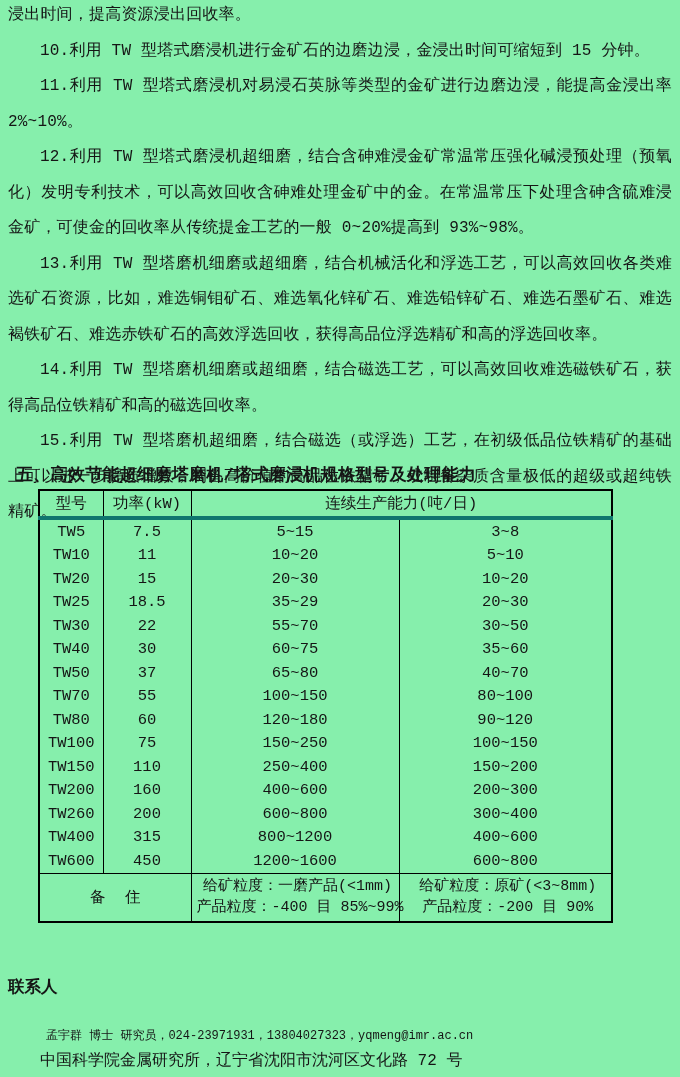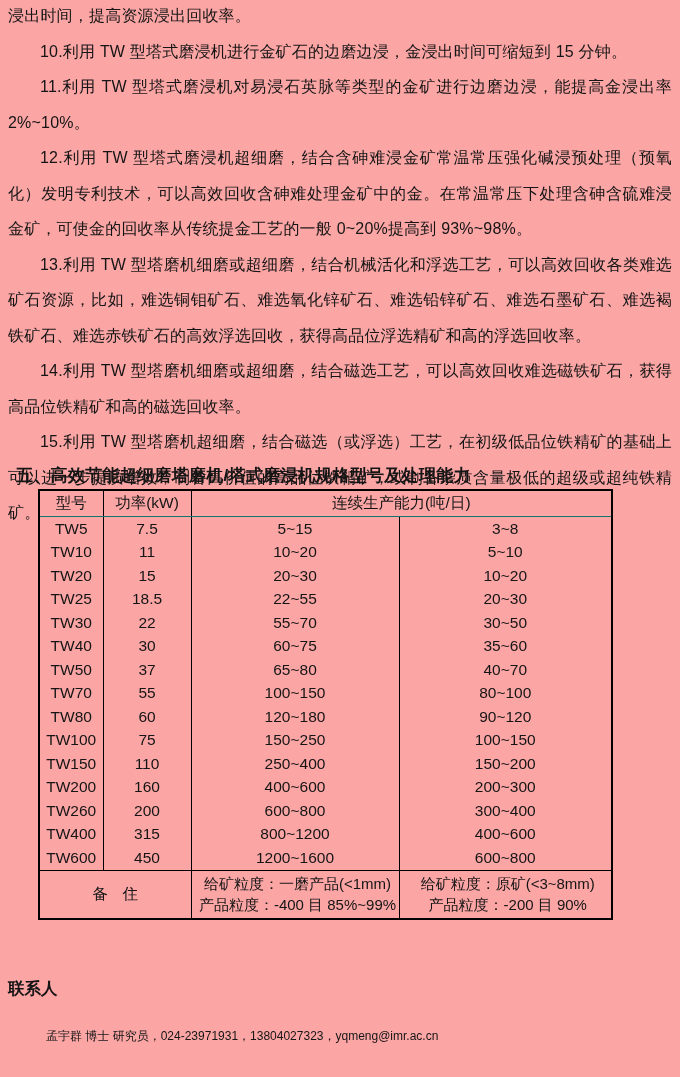--- a/index.html
+++ b/index.html
@@ -1,22 +1,22 @@
 <!DOCTYPE html>
 <html><head>
 <meta charset="utf-8">
 <style>
   html, body { margin: 0; padding: 0; background: #ffffff; }
   .page {
     position: relative;
     width: 680px;
     height: 1077px;
-    background: #fca5a5;
+    background: #86efac;
     color: #151515;
-    font-family: Liberation Sans, sans-serif;
+    font-family: Liberation Mono, monospace;
     overflow: hidden;
   }
   
   .body-text {
     position: absolute;
     top: -2px;
     left: 8px;
     width: 664px;
   }
   .body-text p {
@@ -54,21 +54,21 @@
   table.spec th, table.spec td {
     padding: 0;
     font-weight: normal;
     text-align: center;
     vertical-align: middle;
     border-left: 1px solid #000;
     border-right: 1px solid #000;
   }
   table.spec thead th {
     height: 25px;
-    border-bottom: 1px solid #0f766e;
+    border-bottom: 4px solid #0f766e;
   }
   table.spec tbody.rows td { height: 23.5px; }
   table.spec tbody.remark td {
     height: 47px;
     border-top: 1px solid #000;
   }
   .remark-label { word-spacing: 10px; }
   .remark-cell {
     text-align: left;
     padding-left: 5px !important;
@@ -150,21 +150,21 @@
         </tr>
         <tr>
           <td>TW20</td>
           <td>15</td>
           <td>20~30</td>
           <td>10~20</td>
         </tr>
         <tr>
           <td>TW25</td>
           <td>18.5</td>
-          <td>22~55</td>
+          <td>35~29</td>
           <td>20~30</td>
         </tr>
         <tr>
           <td>TW30</td>
           <td>22</td>
           <td>55~70</td>
           <td>30~50</td>
         </tr>
         <tr>
           <td>TW40</td>
@@ -237,14 +237,15 @@
         <td class="remark-cell">
           <div>给矿粒度：原矿(&lt;3~8mm)</div>
           <div>产品粒度：-200 目 90%</div>
         </td>
       </tr>
     </tbody>
   </table>
 
   <h3 class="contact-heading">联系人</h3>
   <p class="contact-line1">孟宇群 博士 研究员，024-23971931，13804027323，yqmeng@imr.ac.cn</p>
+  <p class="contact-line2">中国科学院金属研究所，辽宁省沈阳市沈河区文化路 72 号</p>
 
 </div>
 
 </body></html>

